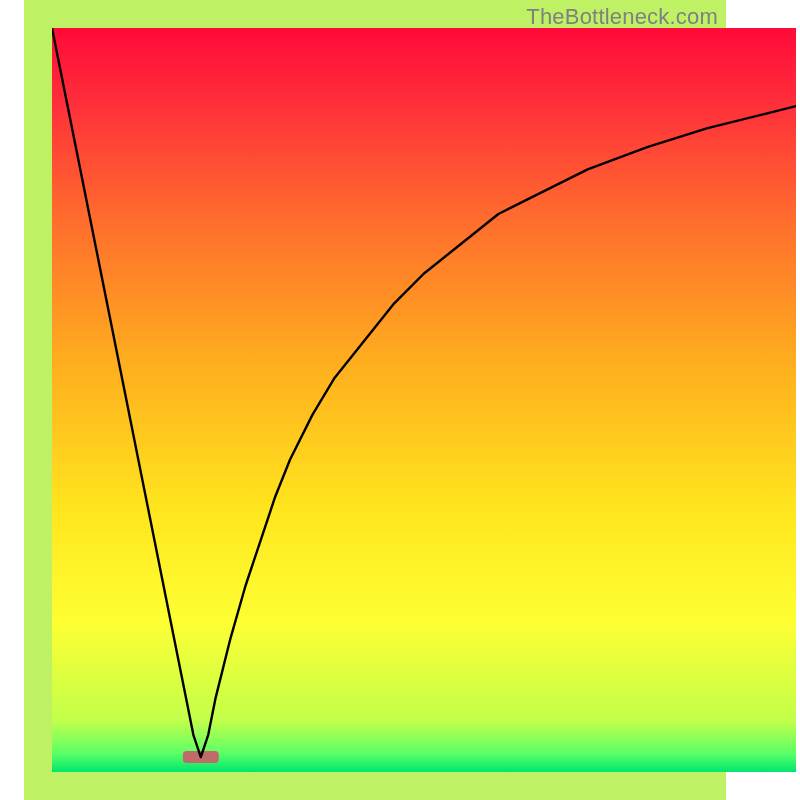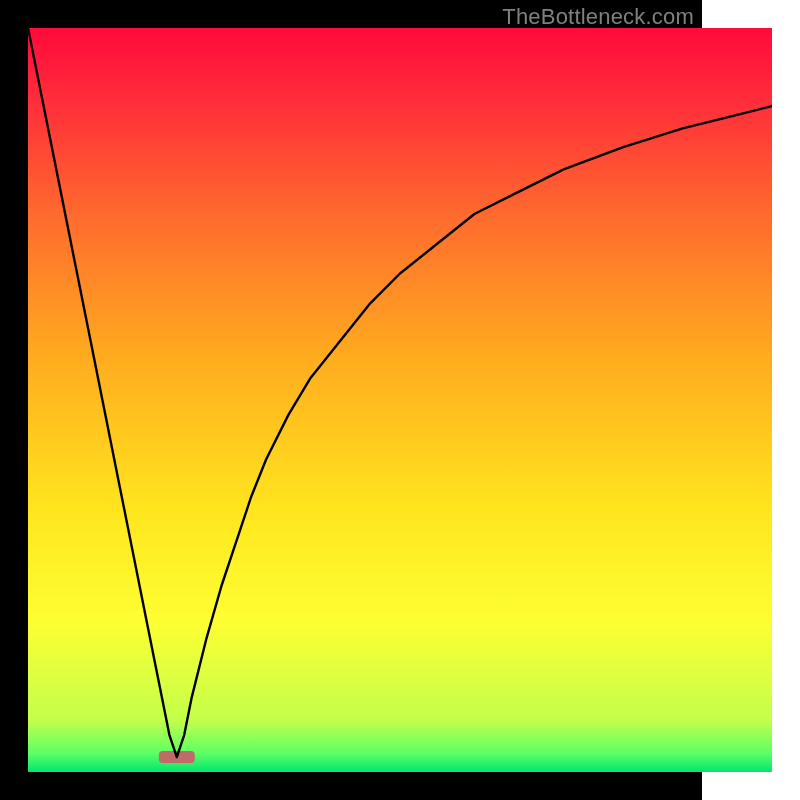--- a/index.html
+++ b/index.html
@@ -7,21 +7,22 @@
     padding: 0;
     width: 800px;
     height: 800px;
     background: #ffffff;
     overflow: hidden;
   }
   .outer {
     position: relative;
     width: 702px;
     height: 800px;
-    background: #000000;
+    background: #bef264;
+    margin-left: 24px;
   }
   .watermark {
     position: absolute;
     top: 4px;
     right: 8px;
     color: #808080;
     font-family: Arial, Helvetica, sans-serif;
     font-size: 22px;
     letter-spacing: 0.2px;
     z-index: 10;

